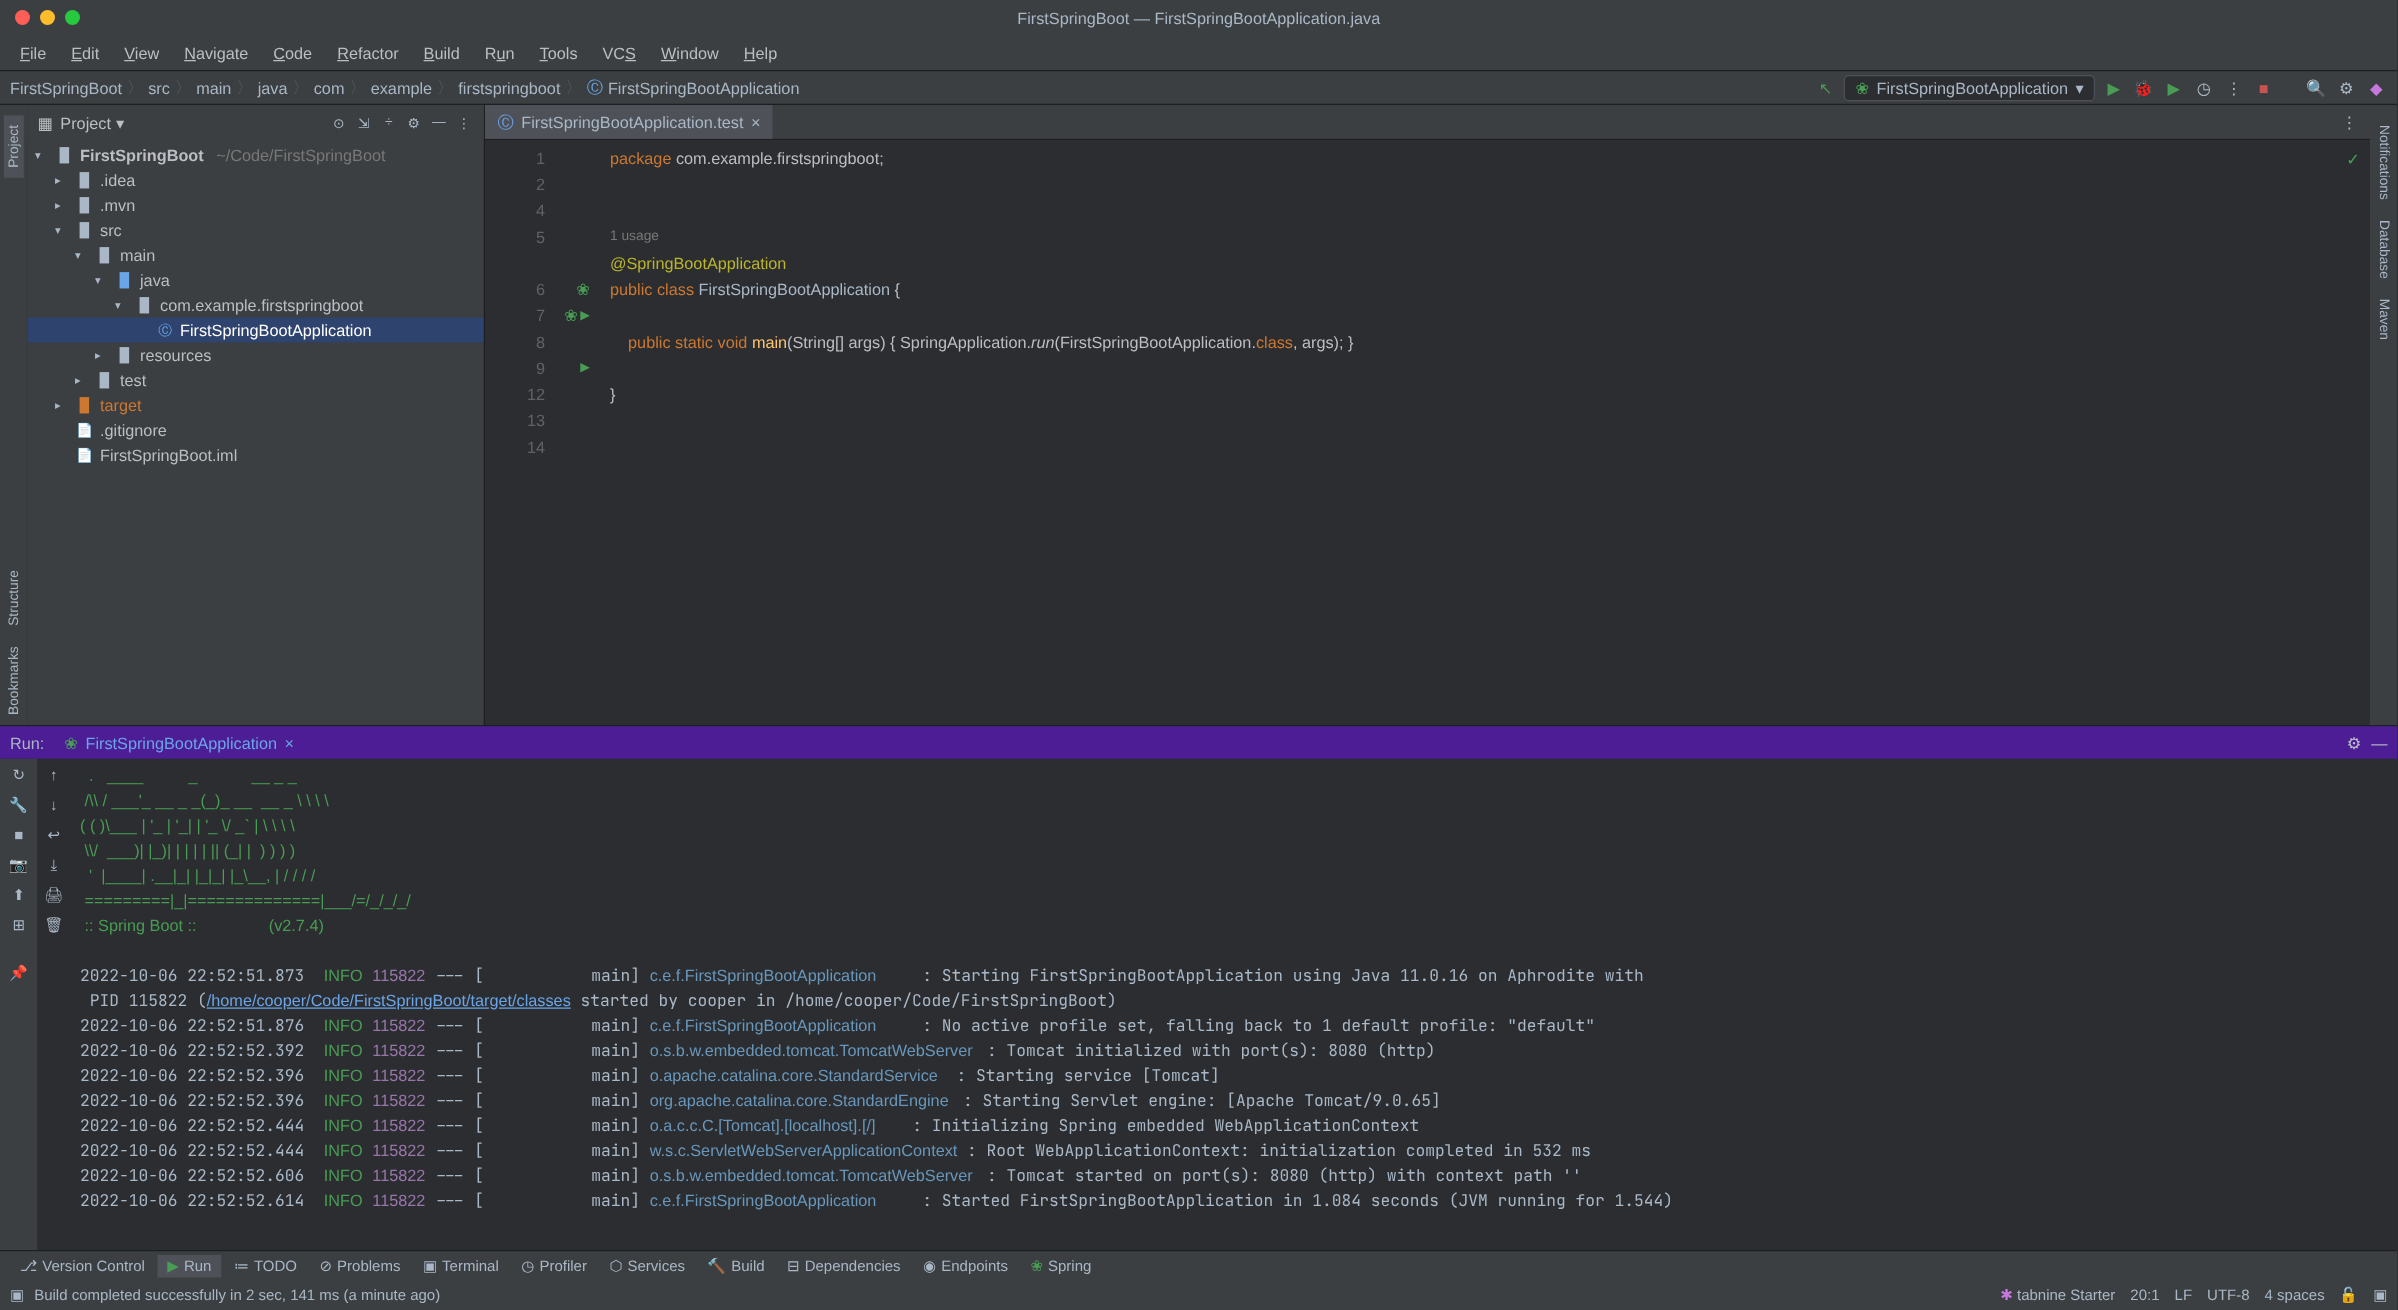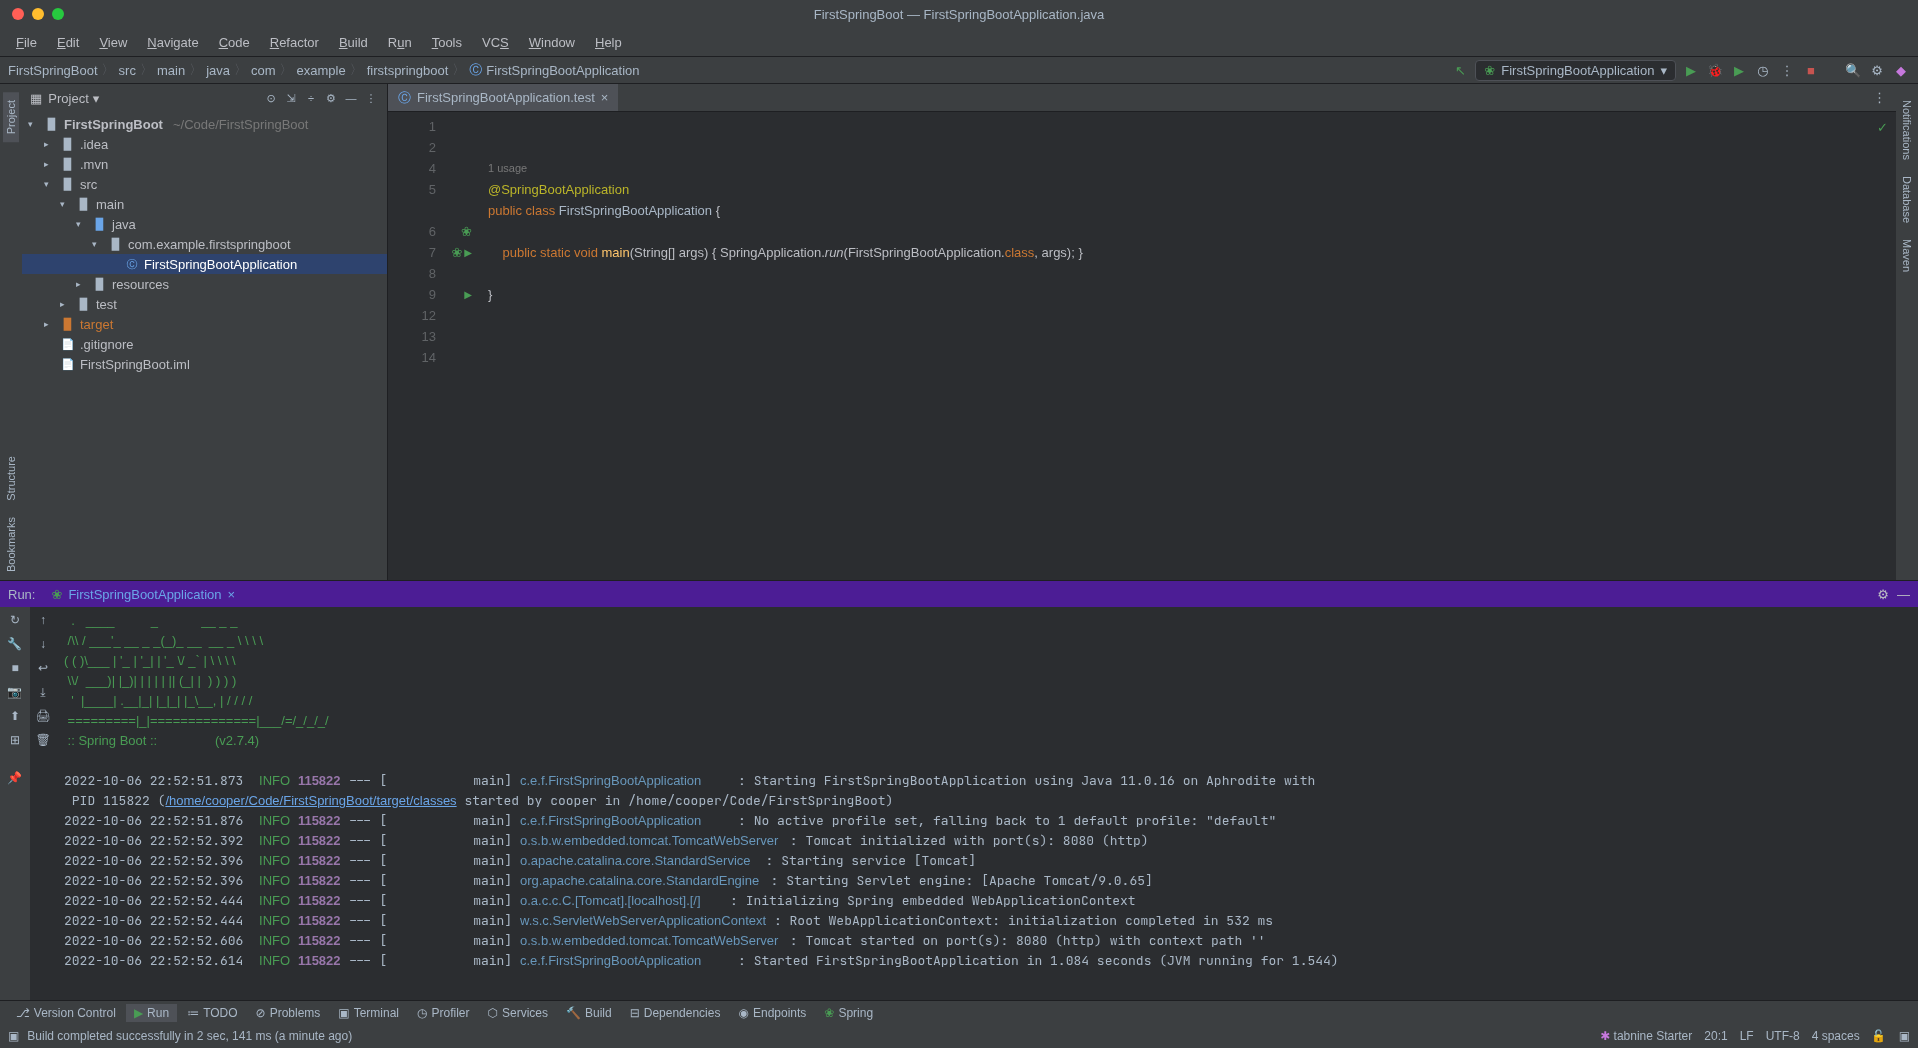--- a/index.html
+++ b/index.html
@@ -90,21 +90,21 @@
 .run-subtab { padding: 4px 12px; color: #a9b7c6; cursor: pointer; }
 .run-subtab.active { border-bottom: 2px solid #3574f0; }
 .run-body { flex: 1; display: flex; overflow: hidden; }
 .run-toolbar { width: 30px; background: #3c3f41; display: flex; flex-direction: column; align-items: center; padding-top: 4px; gap: 6px; }
 .run-toolbar span { width: 18px; height: 18px; display: flex; align-items: center; justify-content: center; color: #a9b7c6; cursor: pointer; font-size: 12px; }
 .run-toolbar2 { width: 26px; background: #2b2d30; display: flex; flex-direction: column; align-items: center; padding-top: 4px; gap: 6px; }
 .run-toolbar2 span { width: 18px; height: 18px; display: flex; align-items: center; justify-content: center; color: #a9b7c6; cursor: pointer; font-size: 12px; }
 .console { flex: 1; overflow: auto; padding: 4px 8px; font-family: "JetBrains Mono", Menlo, monospace; font-size: 13px; line-height: 20px; white-space: pre; color: #a9b7c6; }
 .console .banner { color: #499c54; }
 .console .info { color: #499c54; }
-.console .pid { color: #9876aa; font-weight: bold; }
+.console .pid { color: #9876aa; }
 .console .logger { color: #6897bb; }
 .console .link { color: #6aa5e8; text-decoration: underline; }
 
 
 .bottom-toolbar { height: 24px; background: #3c3f41; display: flex; align-items: center; padding: 0 8px; gap: 2px; border-top: 1px solid #1e1f22; }
 .bottom-toolbar .btn { display: flex; align-items: center; gap: 4px; padding: 2px 8px; color: #a9b7c6; cursor: pointer; font-size: 12px; }
 .bottom-toolbar .btn.active { background: #4e5157; }
 .status-bar { height: 24px; background: #3c3f41; display: flex; align-items: center; padding: 0 8px; font-size: 12px; color: #a9b7c6; }
 .status-bar .right { margin-left: auto; display: flex; align-items: center; gap: 12px; }
 .tabnine-purple { color: #c678dd; }
@@ -296,20 +296,21 @@
             </span></div>
         <div class="line">8</div>
         <div class="line"><span>9</span><span class="gutter-icons">
               <span class="run-gutter">▶</span>
             </span></div>
         <div class="line">12</div>
         <div class="line">13</div>
         <div class="line">14</div>
       </div>
       <div class="code">
+        <div class="line"><span class="kw">package</span><span> com.example.firstspringboot;</span></div>
         <div class="line"></div>
         <div class="line"></div>
         <div class="line usage">1 usage</div>
         <div class="line"><span class="ann">@SpringBootApplication</span></div>
         <div class="line"><span class="kw">public</span> <span class="kw">class</span> <span class="cls">FirstSpringBootApplication</span><span> {</span></div>
         <div class="line"></div>
         <div class="line">    <span class="kw">public</span> <span class="kw">static</span> <span class="kw">void</span> <span class="method">main</span><span>(String[] args) { </span><span>SpringApplication.</span><span class="static-it">run</span><span>(FirstSpringBootApplication.</span><span class="kw">class</span><span>, args); }</span></div>
         <div class="line"></div>
         <div class="line">}</div>
         <div class="line"></div>

